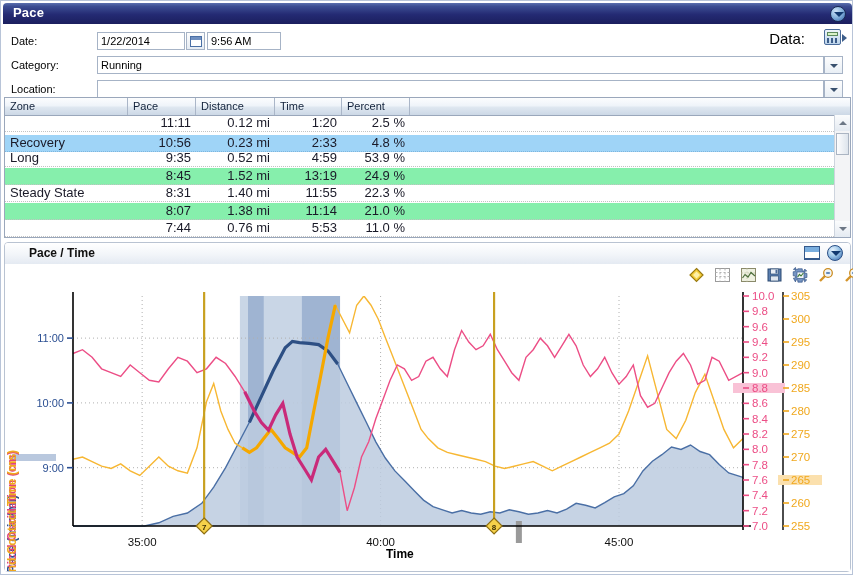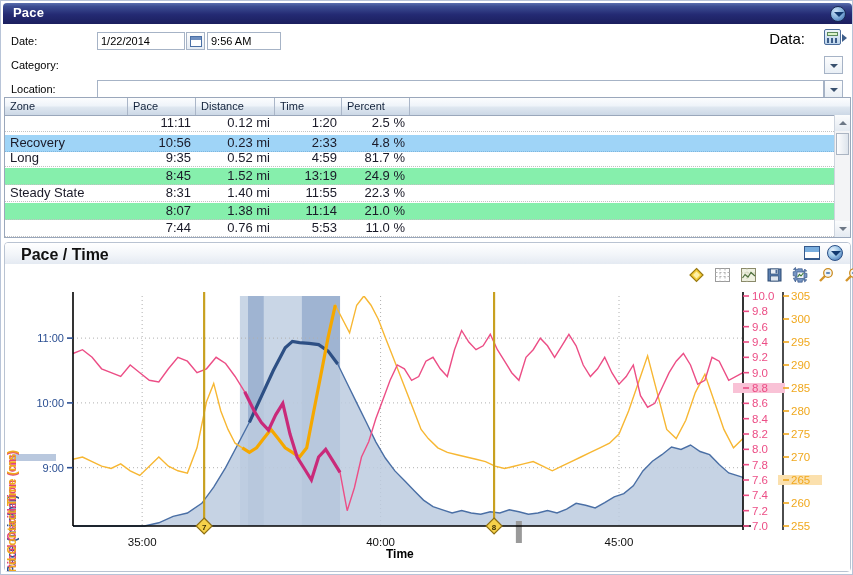--- a/index.html
+++ b/index.html
@@ -73,21 +73,21 @@
     border-right:4px solid transparent;border-top:4px solid #6c7785;}
   .vsthumb{position:absolute;left:1px;top:18px;width:13px;height:22px;
     background:linear-gradient(to right,#fdfdfe,#dde4ec);border:1px solid #aab4c2;box-sizing:border-box;}
 
   
   .chartpanel{position:absolute;left:3px;top:241px;width:847px;height:330px;
     border:1px solid #b9c3d2;border-radius:4px;background:#fff;box-sizing:border-box;}
   .chdr{position:absolute;left:0;top:0;right:0;height:21px;
     background:linear-gradient(to bottom,#ffffff 0%,#f2f5f9 55%,#e4eaf2 100%);
     border-bottom:1px solid #c6cedb;border-radius:3px 3px 0 0;}
-  .chdr .ctitle{position:absolute;left:16px;top:3px;font-size:16px;font-weight:bold;color:#111;text-align:right;}
+  .chdr .ctitle{position:absolute;left:24px;top:3px;font-size:12px;font-weight:bold;color:#111;text-align:right;}
   .ic-split{position:absolute;right:30px;top:3px;width:16px;height:14px;
     border:1px solid #34598c;box-sizing:border-box;background:#fff;}
   .ic-split:before{content:"";position:absolute;left:0;top:0;right:0;height:5px;background:#7aaede;}
   .ic-split:after{content:"";position:absolute;left:0;bottom:0;right:0;height:1px;background:#34598c;}
   .ic-coll{position:absolute;right:7px;top:2px;width:16px;height:16px;border-radius:50%;
     background:radial-gradient(circle at 35% 30%,#eaf4fd 0%,#9cc6e8 45%,#2e62a8 100%);
     border:1px solid #2a4f86;box-sizing:border-box;}
   .ic-coll:after{content:"";position:absolute;left:3px;top:5px;border-left:5px solid transparent;
     border-right:5px solid transparent;border-top:5px solid #123a70;}
 
@@ -117,20 +117,21 @@
 
   <div class="form">
     <div class="lbl" style="top:6px;">Date:</div>
     <div class="tfield" style="left:93px;top:6px;width:88px;">1/22/2014</div>
     <div class="calbtn" style="left:182px;top:6px;">
         <span class="g"></span>
       </div>
     <div class="tfield" style="left:203px;top:6px;width:74px;">9:56 AM</div>
 
     <div class="lbl" style="top:30px;">Category:</div>
+    <div class="tfield" style="left:93px;top:30px;width:727px;">Running</div>
     <div class="drop" style="left:820px;top:30px;"></div>
 
     <div class="lbl" style="top:54px;">Location:</div>
     <div class="tfield" style="left:93px;top:54px;width:727px;"></div>
     <div class="drop" style="left:820px;top:54px;"></div>
 
     <div class="datalbl">Data:</div>
     <div class="dataicon"></div>
     <div class="dataarrow"></div>
   </div>
@@ -157,21 +158,21 @@
           <div class="td r" style="left: 123px; width: 63px;">10:56</div>
           <div class="td r" style="left: 191px; width: 74px;">0.23 mi</div>
           <div class="td r" style="left: 270px; width: 62px;">2:33</div>
           <div class="td r" style="left: 337px; width: 63px;">4.8 %</div>
         </div>
         <div class="trow" style="top: 35px;">
           <div class="td" style="left: 5px; width: 118px;">Long</div>
           <div class="td r" style="left: 123px; width: 63px;">9:35</div>
           <div class="td r" style="left: 191px; width: 74px;">0.52 mi</div>
           <div class="td r" style="left: 270px; width: 62px;">4:59</div>
-          <div class="td r" style="left: 337px; width: 63px;">81.7 %</div>
+          <div class="td r" style="left: 337px; width: 63px;">53.9 %</div>
         </div>
         <div class="trow alt" style="top: 52.5px;">
           <div class="td" style="left: 5px; width: 118px;"></div>
           <div class="td r" style="left: 123px; width: 63px;">8:45</div>
           <div class="td r" style="left: 191px; width: 74px;">1.52 mi</div>
           <div class="td r" style="left: 270px; width: 62px;">13:19</div>
           <div class="td r" style="left: 337px; width: 63px;">24.9 %</div>
         </div>
         <div class="trow" style="top: 70px;">
           <div class="td" style="left: 5px; width: 118px;">Steady State</div>

